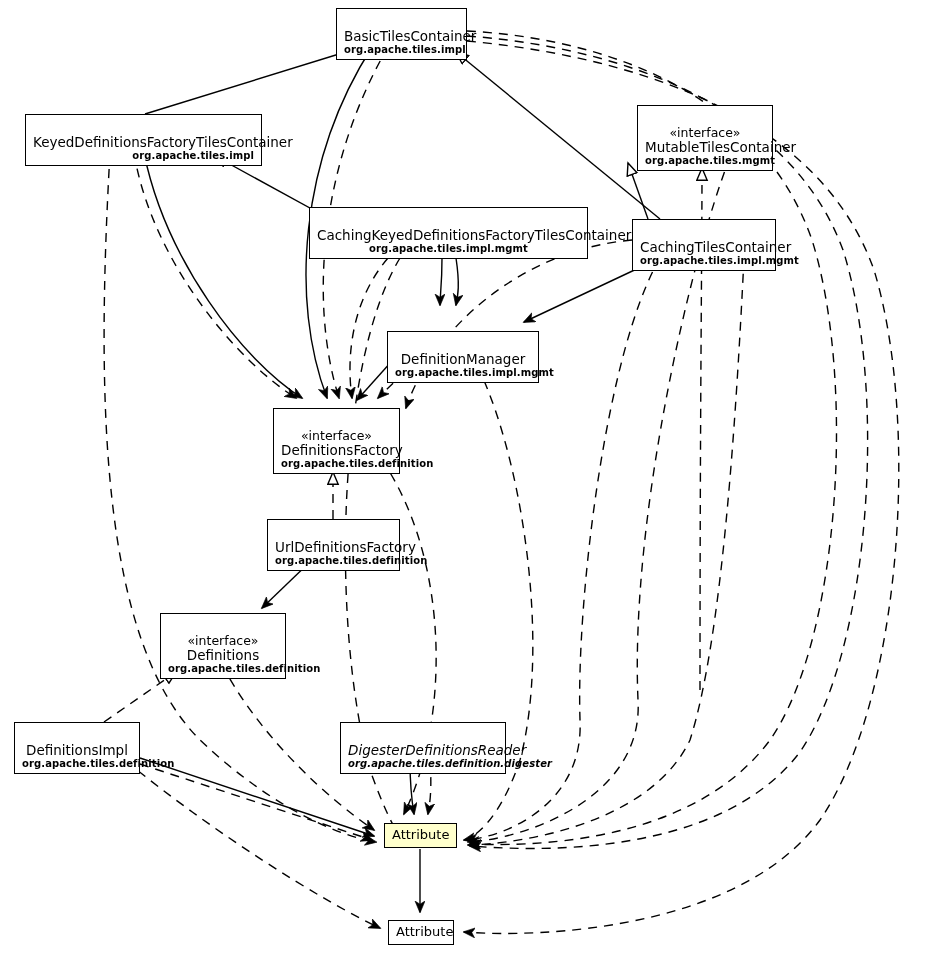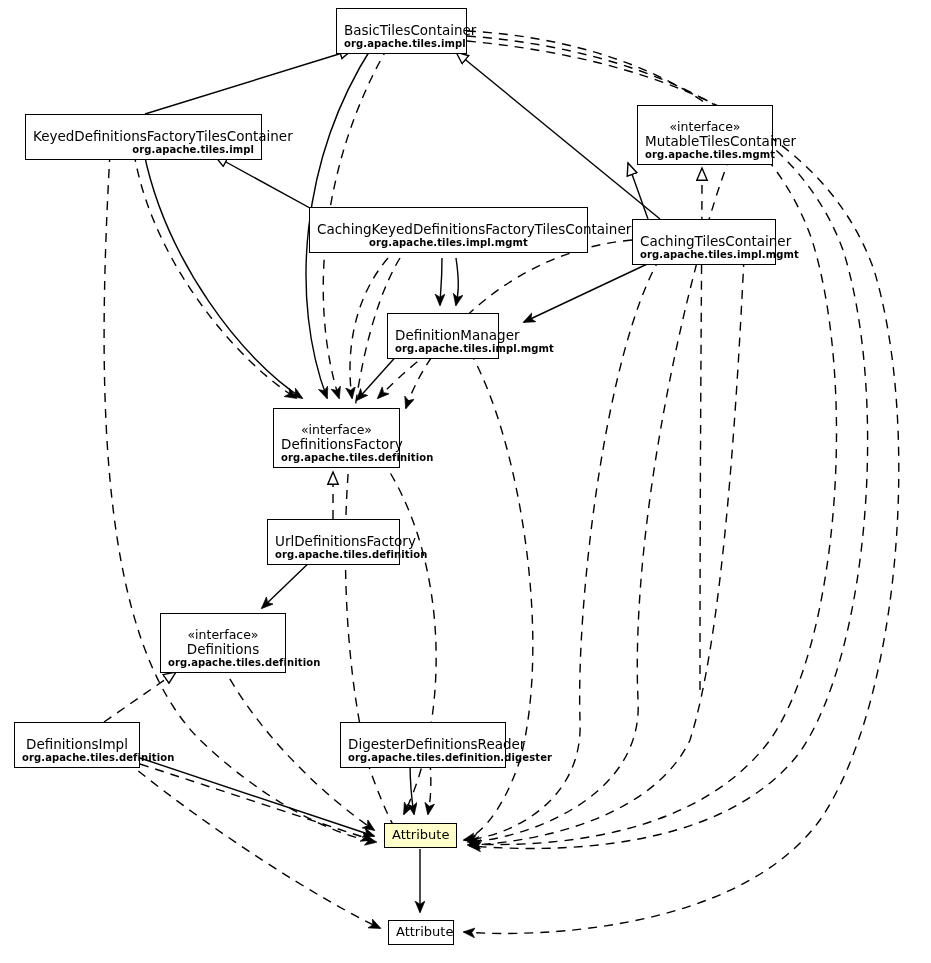--- a/index.html
+++ b/index.html
@@ -33,21 +33,21 @@
   }
   .edge.dashed {
     stroke-dasharray: 9 7;
   }
   .node-box {
     position: absolute;
     box-sizing: border-box;
     border: 1.6px solid #000000;
     background: #ffffff;
     text-align: center;
-    padding: 14px 7px 4px 7px;
+    padding: 20px 7px 4px 7px;
     line-height: 1.12;
     white-space: nowrap;
   }
   .node-box.focus {
     background: #ffffcc;
   }
   .stereotype {
     font-size: 12.5px;
     color: #000000;
     display: block;
@@ -151,21 +151,21 @@
   <div class="node-box" style="left:309px; top:207px; width:279px;">
     <span class="cls-name">CachingKeyedDefinitionsFactoryTilesContainer</span>
     <span class="cls-pkg">org.apache.tiles.impl.mgmt</span>
   </div>
 
   <div class="node-box" style="left:632px; top:219px; width:144px;">
     <span class="cls-name">CachingTilesContainer</span>
     <span class="cls-pkg">org.apache.tiles.impl.mgmt</span>
   </div>
 
-  <div class="node-box" style="left:387px; top:313px; width:112px;">
+  <div class="node-box" style="left:387px; top:331px; width:152px;">
     <span class="cls-name">DefinitionManager</span>
     <span class="cls-pkg">org.apache.tiles.impl.mgmt</span>
   </div>
 
   <div class="node-box" style="left:273px; top:408px; width:127px;">
     <span class="stereotype">«interface»</span>
     <span class="cls-name">DefinitionsFactory</span>
     <span class="cls-pkg">org.apache.tiles.definition</span>
   </div>
 
@@ -178,21 +178,21 @@
     <span class="stereotype">«interface»</span>
     <span class="cls-name">Definitions</span>
     <span class="cls-pkg">org.apache.tiles.definition</span>
   </div>
 
   <div class="node-box" style="left:14px; top:722px; width:126px;">
     <span class="cls-name">DefinitionsImpl</span>
     <span class="cls-pkg">org.apache.tiles.definition</span>
   </div>
 
-  <div class="node-box" style="left:340px; top:722px; width:166px;">
+  <div class="node-box" style="left:340px; top:722px; width:166px;font-style:italic;">
     <span class="cls-name">DigesterDefinitionsReader</span>
     <span class="cls-pkg">org.apache.tiles.definition.digester</span>
   </div>
 
   <div class="node-box focus compact" style="left:384px; top:823px; width:73px; padding-top:4px; padding-bottom:4px;">
     <span class="cls-name">Attribute</span>
   </div>
 
   <div class="node-box compact" style="left:388px; top:920px; width:66px; padding-top:4px; padding-bottom:4px;">
     <span class="cls-name">Attribute</span>

